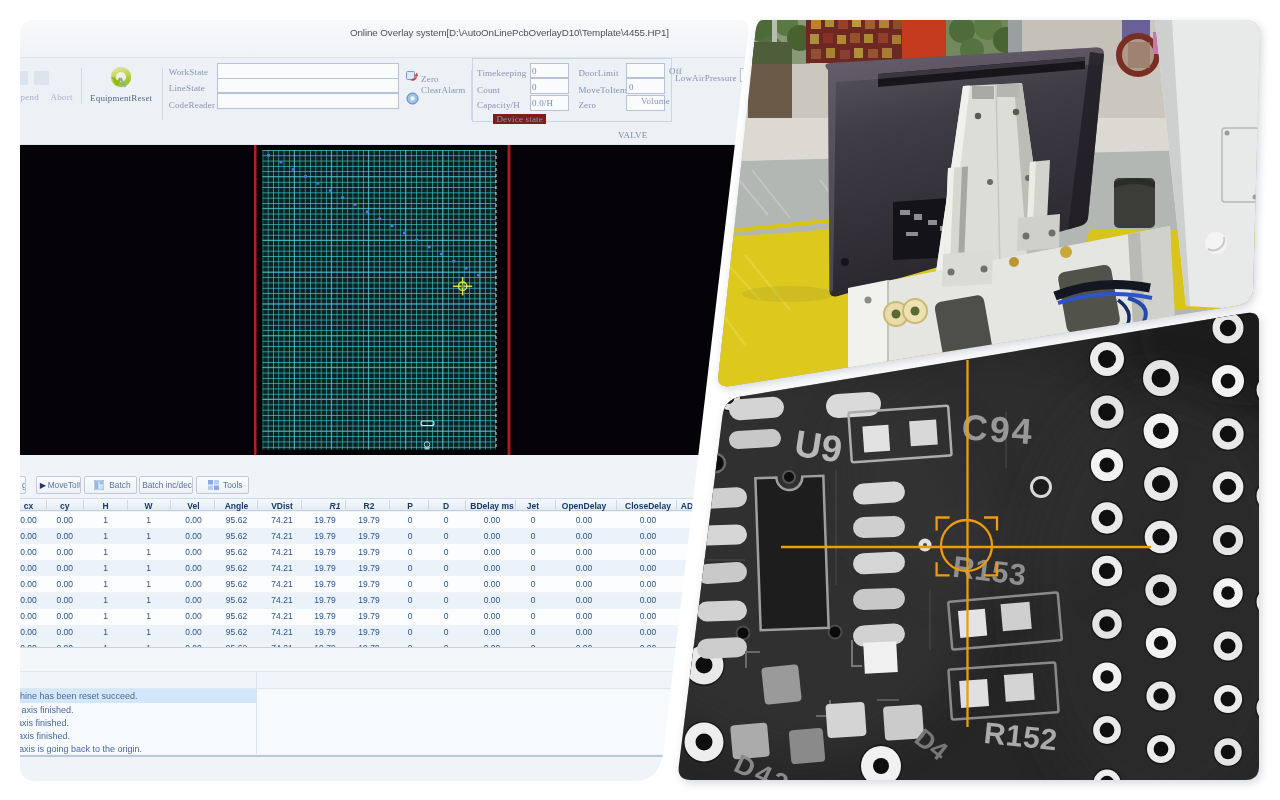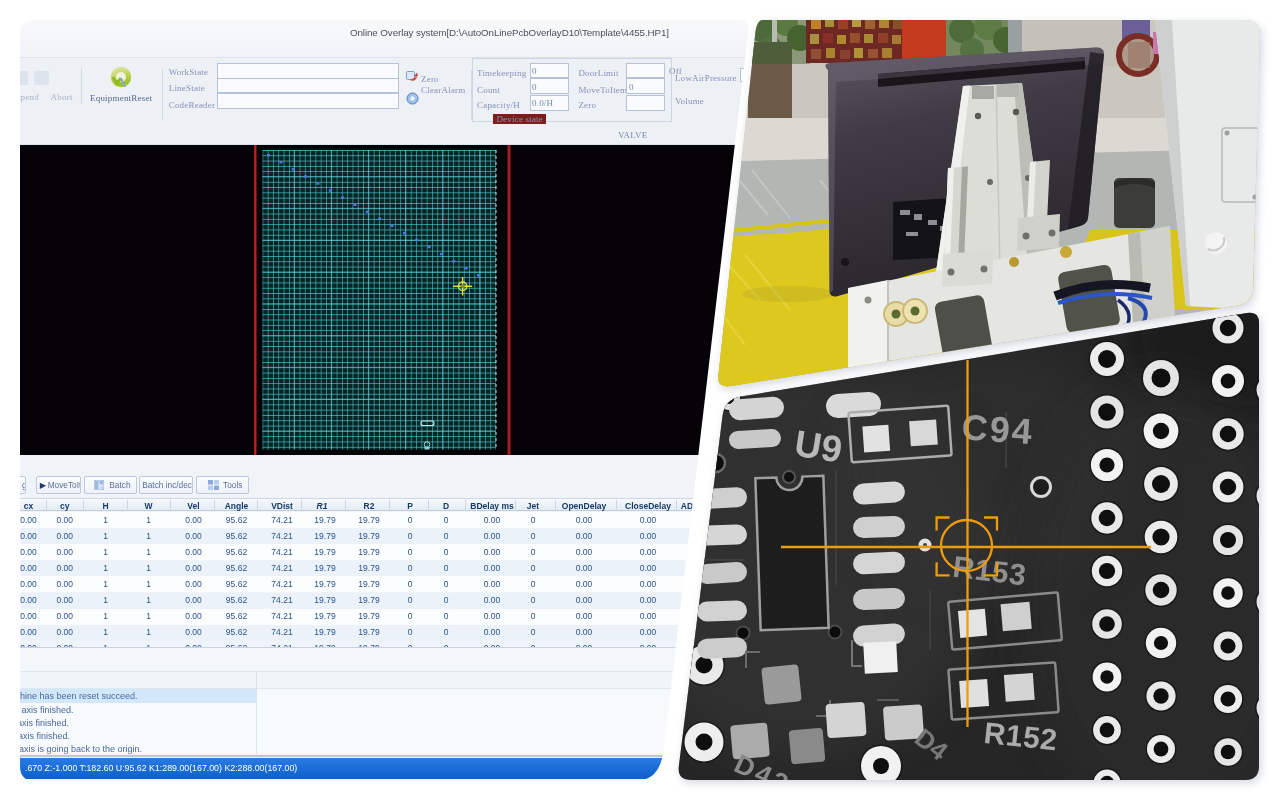--- a/index.html
+++ b/index.html
@@ -94,21 +94,21 @@
       <div class="lb" style="left:558.4px;top:42px;">Zero</div>
       <div class="ibox" style="left:606.2px;top:4.8px;width:39px;height:15px;"></div>
       <div class="ibox" style="left:606.2px;top:20.4px;width:39px;height:16px;"></div>
       <div class="ibox" style="left:606.2px;top:37px;width:39px;height:16px;"></div>
       <div class="bval" style="left:609px;top:7.5px;margin-left:40px;">Off</div>
       <div class="bval" style="left:609px;top:23.5px;">0</div>
       <div class="bval" style="left:598px;top:40px;margin-top:32px;">VALVE</div>
       <div class="lb" style="left:473.4px;top:56px;background:#7f1d1d;padding:0 3px;">Device state</div>
       <div class="lb" style="left:655px;top:15px;">LowAirPressure</div>
       <div class="ibox" style="left:720px;top:10px;width:30px;height:14px;"></div>
-      <div class="lb" style="left:655px;top:37.5px;">Volume</div>
+      <div class="lb" style="left:621px;top:37.5px;">Volume</div>
     </div>
     <div class="abs" id="cam">
       <svg width="740" height="310" viewBox="0 0 740 310">
         <defs>
           <pattern id="grid" width="5.3" height="5.3" patternUnits="userSpaceOnUse" x="242.4" y="5">
             <rect width="5.3" height="5.3" fill="#082423"></rect>
             <path d="M 0,5.3 L 0,0 L 5.3,0" stroke="#47c6d3" stroke-width="1.15" fill="none"></path>
           </pattern>
         </defs>
         <rect x="234" y="0" width="2.5" height="310" fill="#b32020"></rect>
@@ -183,21 +183,21 @@
         <span style="position:absolute;left:26px;top:3.5px;">Tools</span>
         </div>
       <div style="position:absolute;left:0;top:43px;width:740px;height:13px;background:linear-gradient(#f7fafd,#e3ecf4);border-top:1px solid #cdd9e4;border-bottom:1px solid #c0cedc;" id="thead">
           <div class="hcell" style="left:8.5px;top:2px;">cx</div>
           <div class="hcell" style="left:44.7px;top:2px;">cy</div>
           <div class="hcell" style="left:85.5px;top:2px;">H</div>
           <div class="hcell" style="left:128.5px;top:2px;">W</div>
           <div class="hcell" style="left:173.5px;top:2px;">Vel</div>
           <div class="hcell" style="left:216.5px;top:2px;">Angle</div>
           <div class="hcell" style="left:262px;top:2px;">VDist</div>
-          <div class="hcell" style="left:302px;top:2px;font-style:italic;">R1</div>
+          <div class="hcell" style="left:315px;top:2px;font-style:italic;">R1</div>
           <div class="hcell" style="left:349px;top:2px;">R2</div>
           <div class="hcell" style="left:390px;top:2px;">P</div>
           <div class="hcell" style="left:426px;top:2px;">D</div>
           <div class="hcell" style="left:472px;top:2px;">BDelay ms</div>
           <div class="hcell" style="left:513px;top:2px;">Jet</div>
           <div class="hcell" style="left:564px;top:2px;">OpenDelay</div>
           <div class="hcell" style="left:628px;top:2px;">CloseDelay</div>
           <div class="hcell" style="left:667px;top:2px;">AD</div>
           <div style="position:absolute;left:26px;top:1px;width:1px;height:11px;background:#ccd7e2;"></div>
           <div style="position:absolute;left:63.3px;top:1px;width:1px;height:11px;background:#ccd7e2;"></div>
@@ -385,23 +385,20 @@
         <div style="position:absolute;left:0;top:0;width:740px;height:17px;background:#eff5f9;border-bottom:1px solid #dfe8ef;"></div>
         <div style="position:absolute;left:235.5px;top:0;width:1px;height:82px;background:#d9e3ec;"></div>
         <div style="position:absolute;left:0;top:17px;width:235.5px;height:13.5px;background:#d2e8fa;"></div>
         <div class="logline" style="left:-17px;top:19px;">Machine has been reset succeed.</div>
         <div class="logline" style="left:-1px;top:33px;">&nbsp;axis finished.</div>
         <div class="logline" style="left:-3px;top:46px;">axis finished.</div>
         <div class="logline" style="left:-2px;top:59px;">axis finished.</div>
         <div class="logline" style="left:-1px;top:72px;">axis is going back to the origin.</div>
       </div>
       <div style="position:absolute;left:0;top:300px;width:740px;height:1.5px;background:#b9c8da;"></div>
-      <div style="position:absolute;left:0;top:302.5px;width:740px;height:21.5px;background:linear-gradient(#2a7be2,#0c60cb);">
-        <div style="position:absolute;left:5px;top:5px;font-size:8.8px;color:#ffffff;white-space:nowrap;">.670 Z:-1.000 T:182.60 U:95.62 K1:289.00(167.00) K2:288.00(167.00)</div>
-      </div>
     </div>
   </div>
   <svg id="photos" width="1280" height="800" viewBox="0 0 1280 800" style="position:absolute;left:0;top:0;filter:drop-shadow(2px 3px 4px rgba(130,140,160,0.35));">
     <defs>
       <clipPath id="monclip">
         <path d="M 763,20 L 1245,20 Q 1260,20 1260,35 L 1253,291 Q 1251,303 1239,305.2 L 731,386 Q 717,388.5 718.3,376 L 755.5,32 Q 757,20 763,20 Z"></path>
       </clipPath>
       <clipPath id="pcbclip">
         <path d="M 741,396.5 L 1247,313 Q 1259,311 1259,323 L 1259,766 Q 1259,780 1245,780 L 691,780 Q 677,780 678.8,766 L 722.5,416 Q 724.5,399.5 741,396.5 Z"></path>
       </clipPath>

